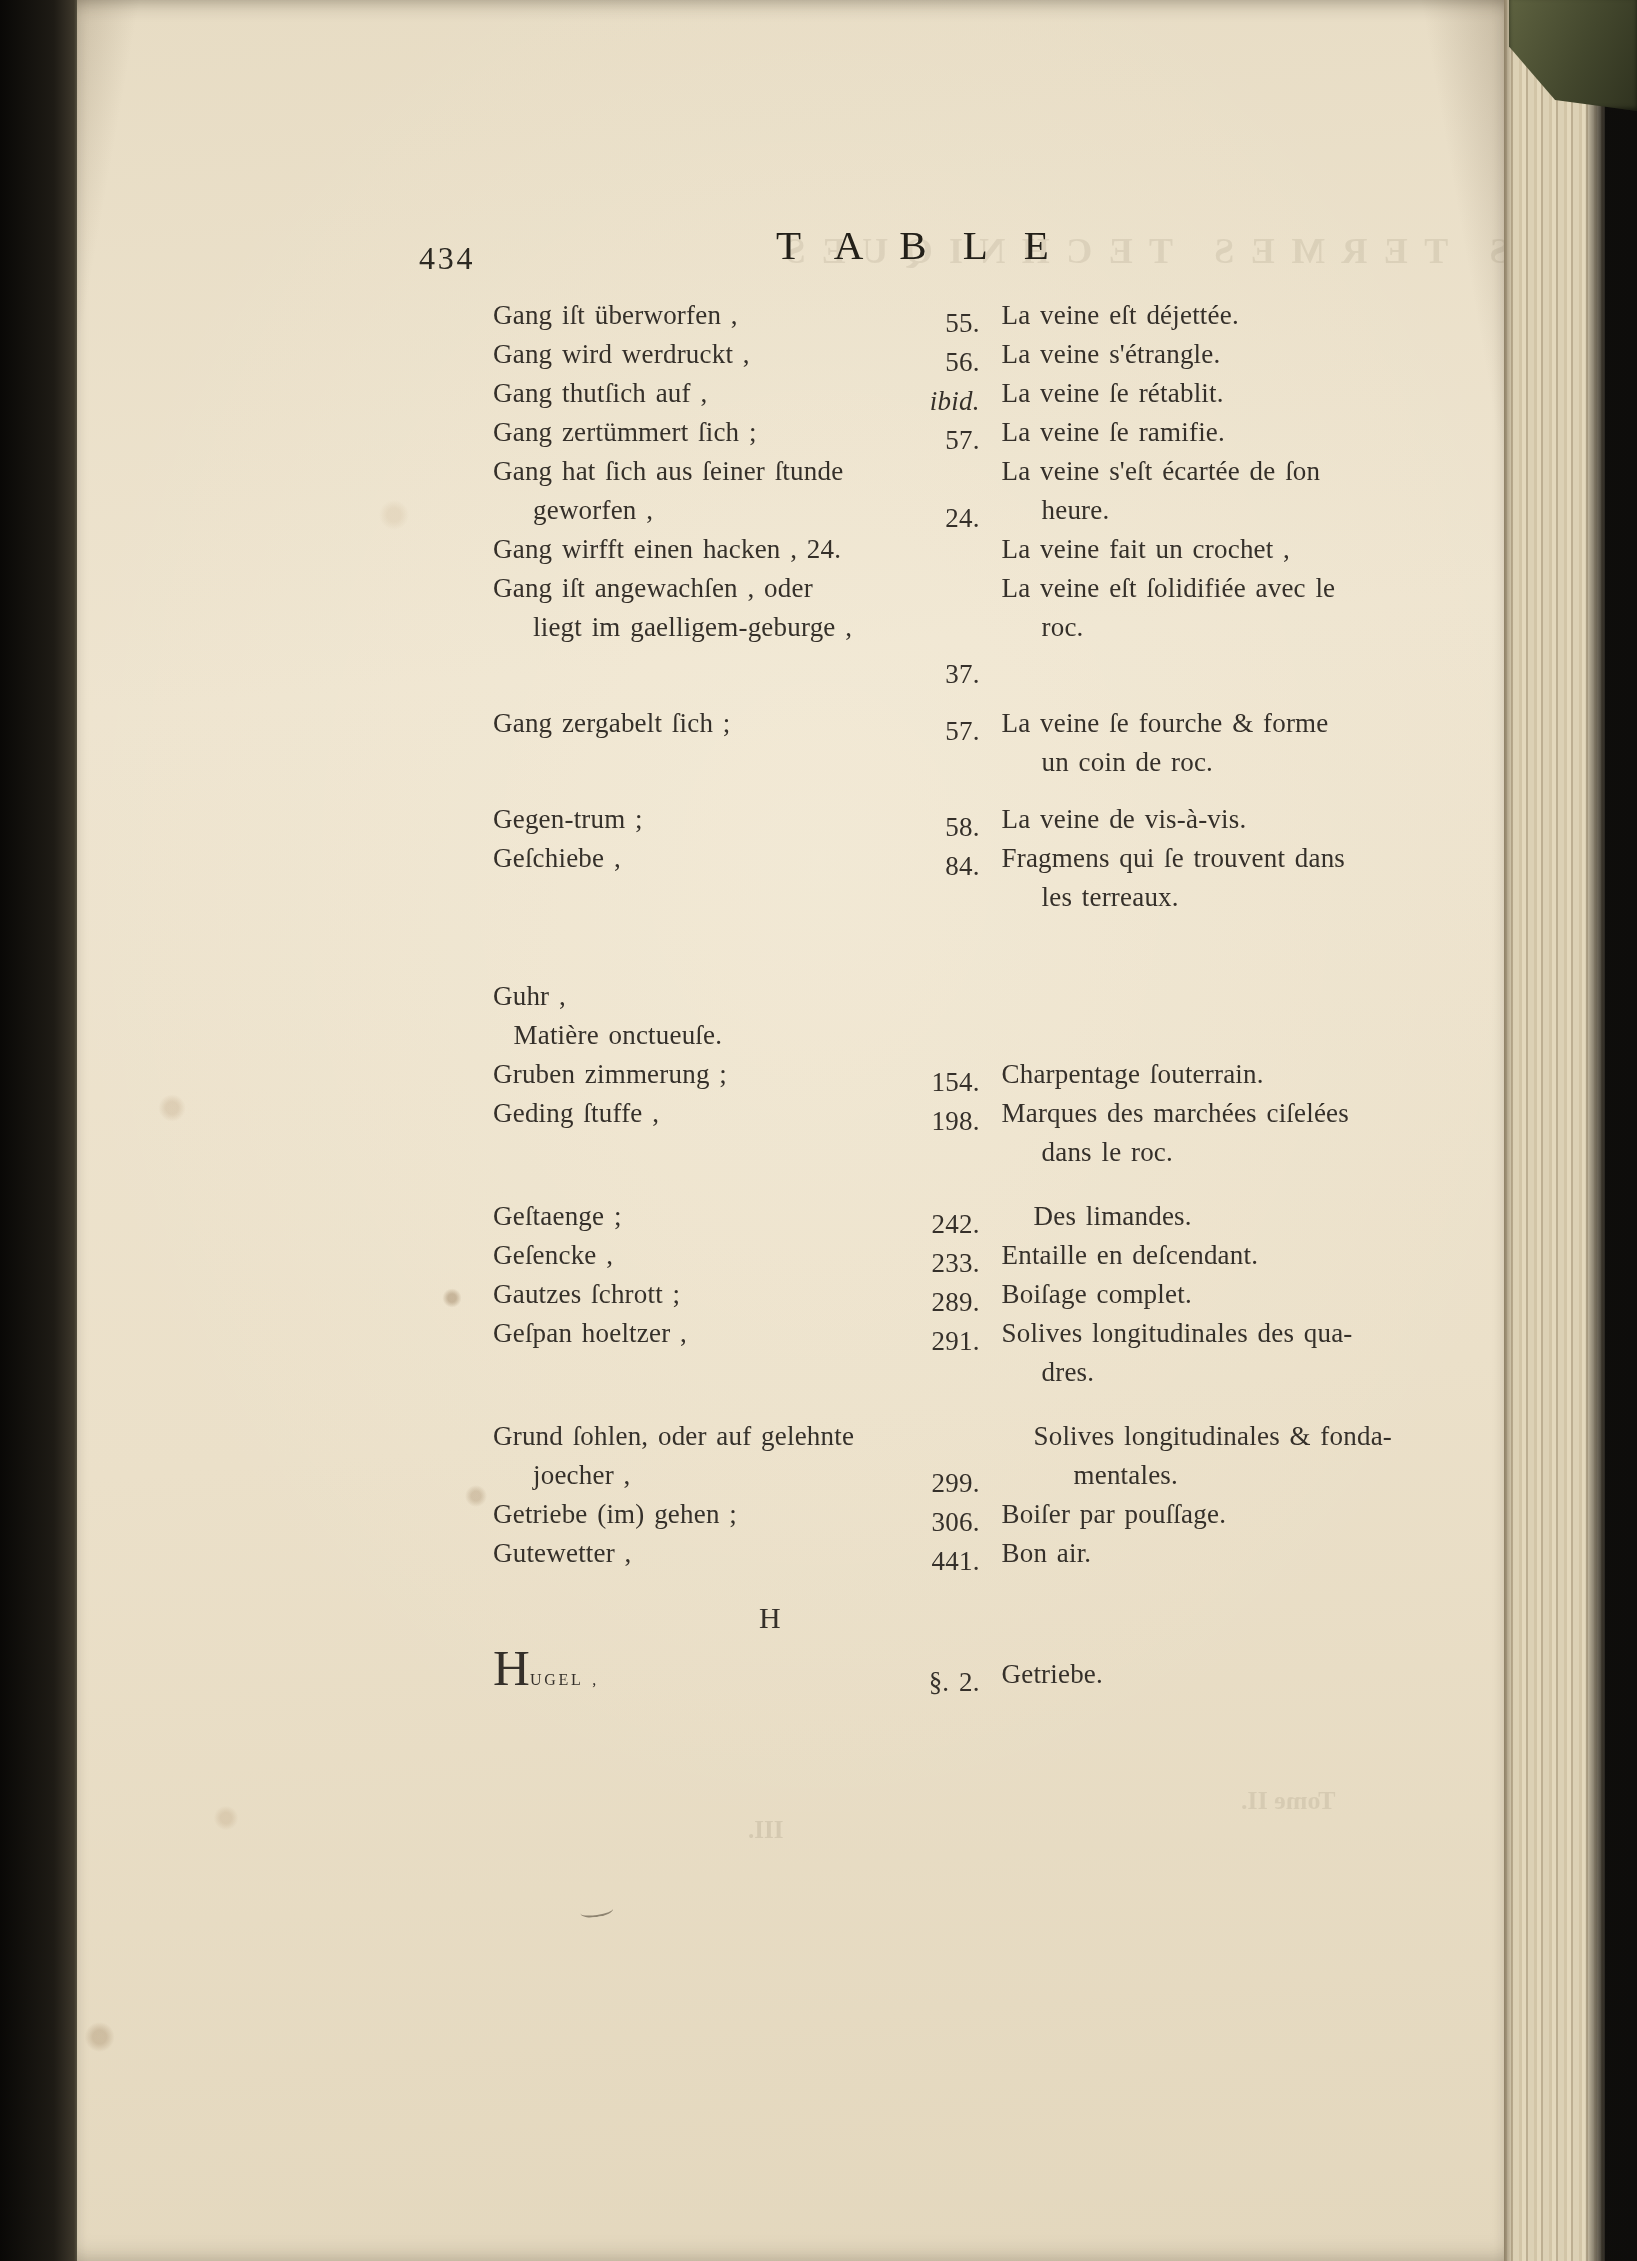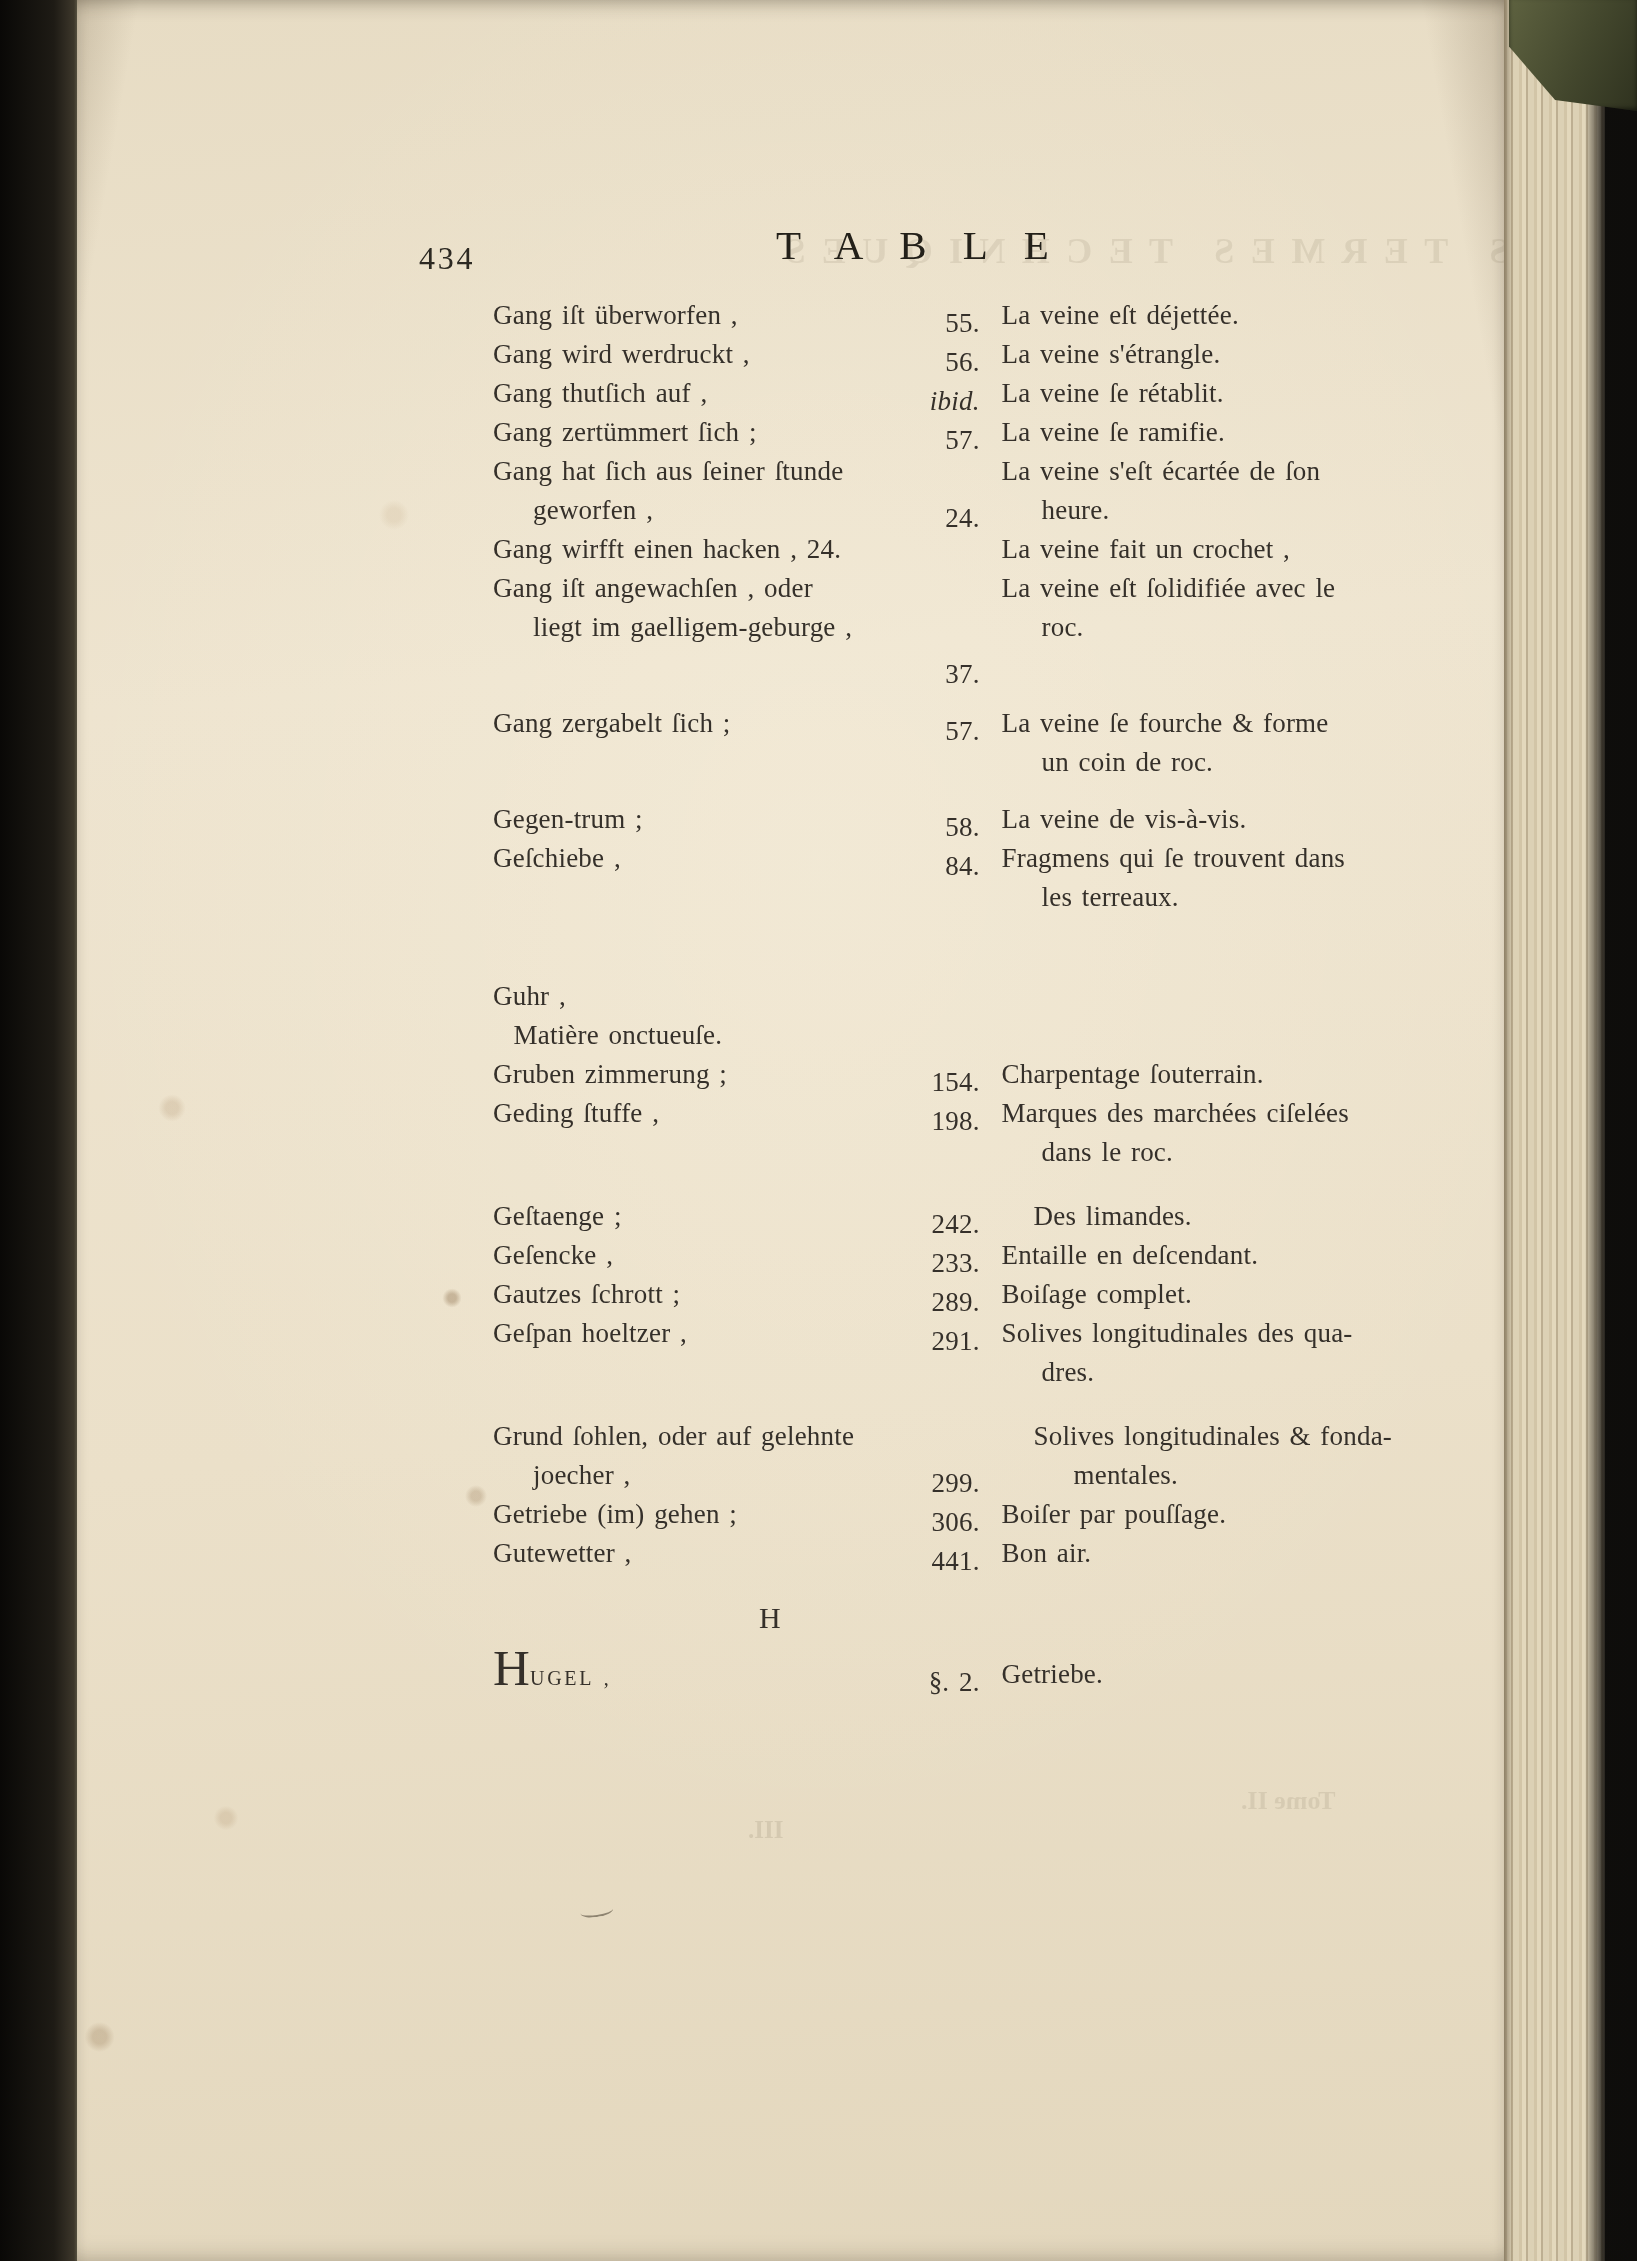--- a/index.html
+++ b/index.html
@@ -65,21 +65,21 @@
   .gap-m{margin-top:25px;gap:32px;}
   .gap-l{margin-top:60px;flex-direction:column;}
   .g-col{width:488px;flex:none;}
   .f-col{flex:1;margin-left:20.5px;}
   .line{position:relative;line-height:39px;min-height:39px;}
   .line.cont{padding-left:40px;}
   .num{position:absolute;right:1.4px;top:8px;text-align:center;}
   .num.it{font-style:italic;margin-left:20px;}
   .section-h{width:488px;text-align:center;font-size:30px;line-height:39px;letter-spacing:2.1px;padding-left:34px;}
   .lead-initial{font-size:51px;line-height:27px;}
-  .lead-rest{font-size:20px;letter-spacing:2.7px;}
+  .lead-rest{font-size:16px;letter-spacing:2.7px;}
   .ink-smudge{
     position:absolute;left:503px;top:1905px;width:33px;height:9.6px;
     border-bottom:2.7px solid rgba(70,60,45,.55);border-radius:60%;
     transform:rotate(-8deg);
   }
 </style>
 </head>
 <body>
 
 <div class="spine-left"></div>

